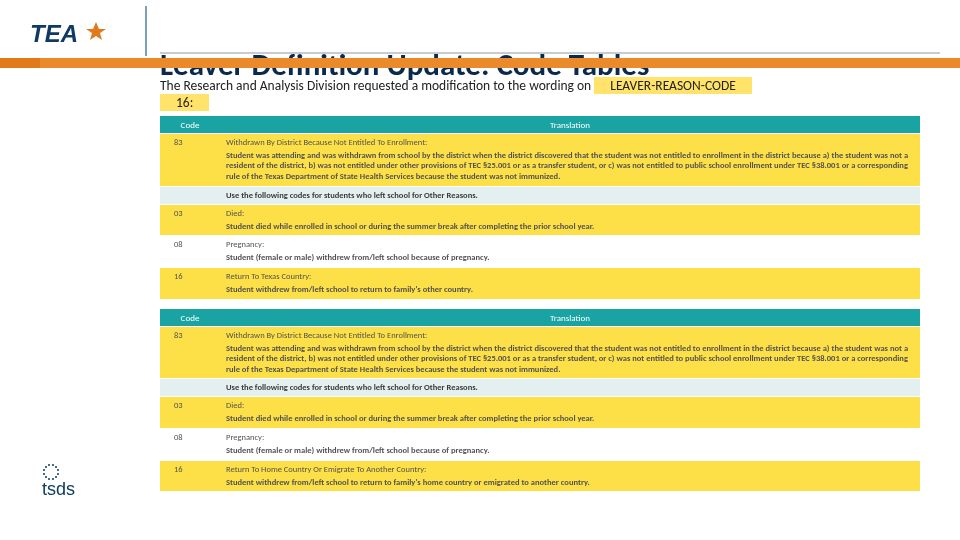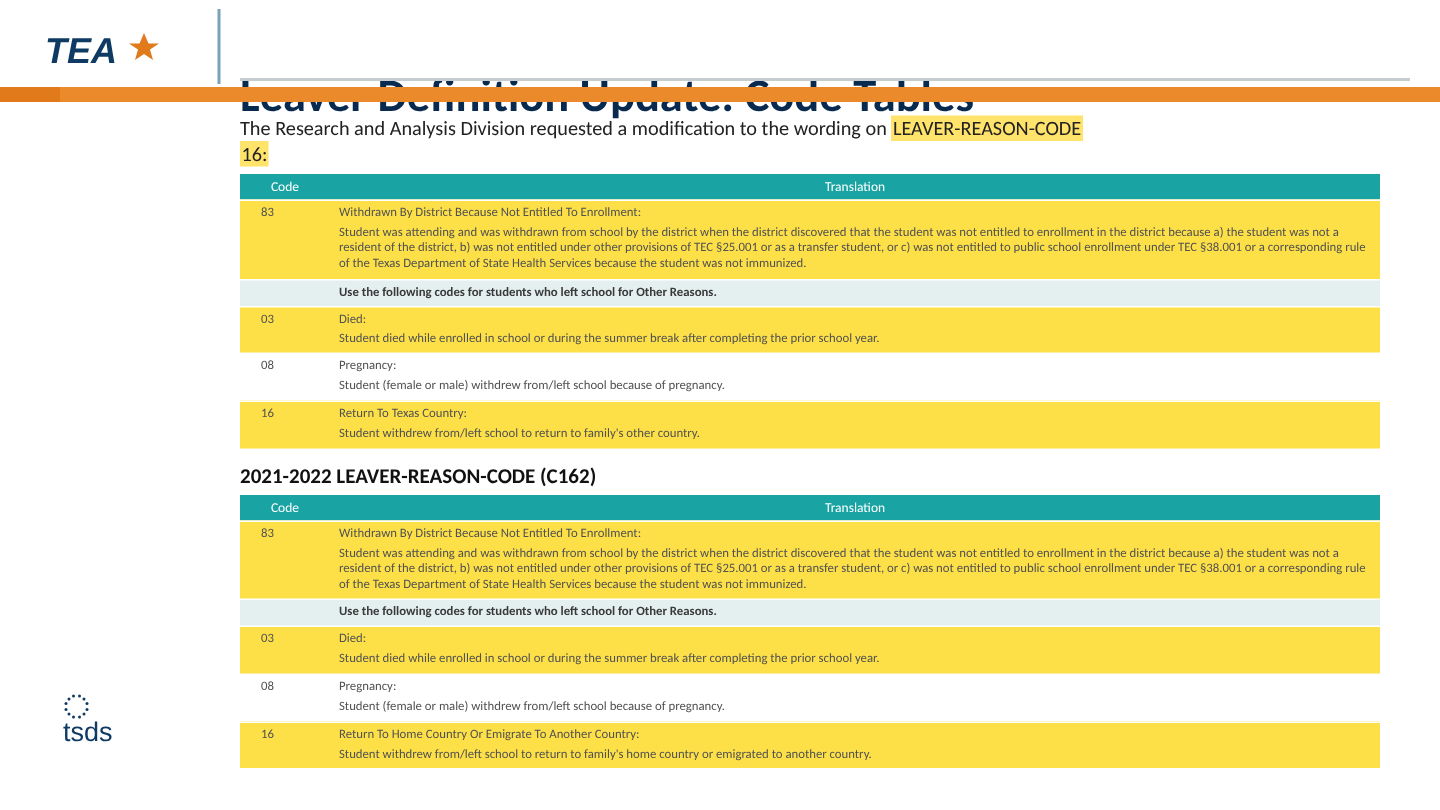--- a/index.html
+++ b/index.html
@@ -72,21 +72,21 @@
     width: 780px;
   }
 
   .intro {
     font-size: 13.5px;
     color: #222;
     line-height: 1.25;
   }
   .intro .hl {
     background: #ffe36b;
-    padding: 0 1px;
+    padding: 0 16px;
   }
 
   .subhead {
     font-size: 14px;
     font-weight: 700;
     color: #111;
     margin-top: 2px;
   }
 
   
@@ -117,21 +117,21 @@
   .tbl tbody td {
     padding: 3px 6px 4px 6px;
     border-top: 1px solid #ffffff;
   }
   .tbl tbody td.code {
     width: 60px;
     text-align: left;
     padding-left: 14px;
   }
   .row-title { font-weight: 400; }
-  .row-body { display:block; margin-top:3px; line-height: 1.25; }
+  .row-body { display:block; margin-top:3px; line-height: 1.25; font-weight: bold; }
 
   .block2 { margin-top: 10px; }
 
   .tsds-logo {
     position: absolute;
     left: 42px;
     bottom: 38px;
   }
 </style>
 </head>
@@ -201,21 +201,20 @@
         <td class="code">16</td>
         <td>
           <span class="row-title">Return To Texas Country:</span>
           <span class="row-body">Student withdrew from/left school to return to family's other country.</span>
         </td>
       </tr>
     </tbody>
   </table>
 
   <div class="block2">
-    <div class="subhead">2021-2022 LEAVER-REASON-CODE (C162)</div>
     <table class="tbl">
       <thead>
         <tr>
           <td class="codecol">Code</td>
           <td>Translation</td>
         </tr>
       </thead>
       <tbody>
         <tr class="alt">
           <td class="code">83</td>

